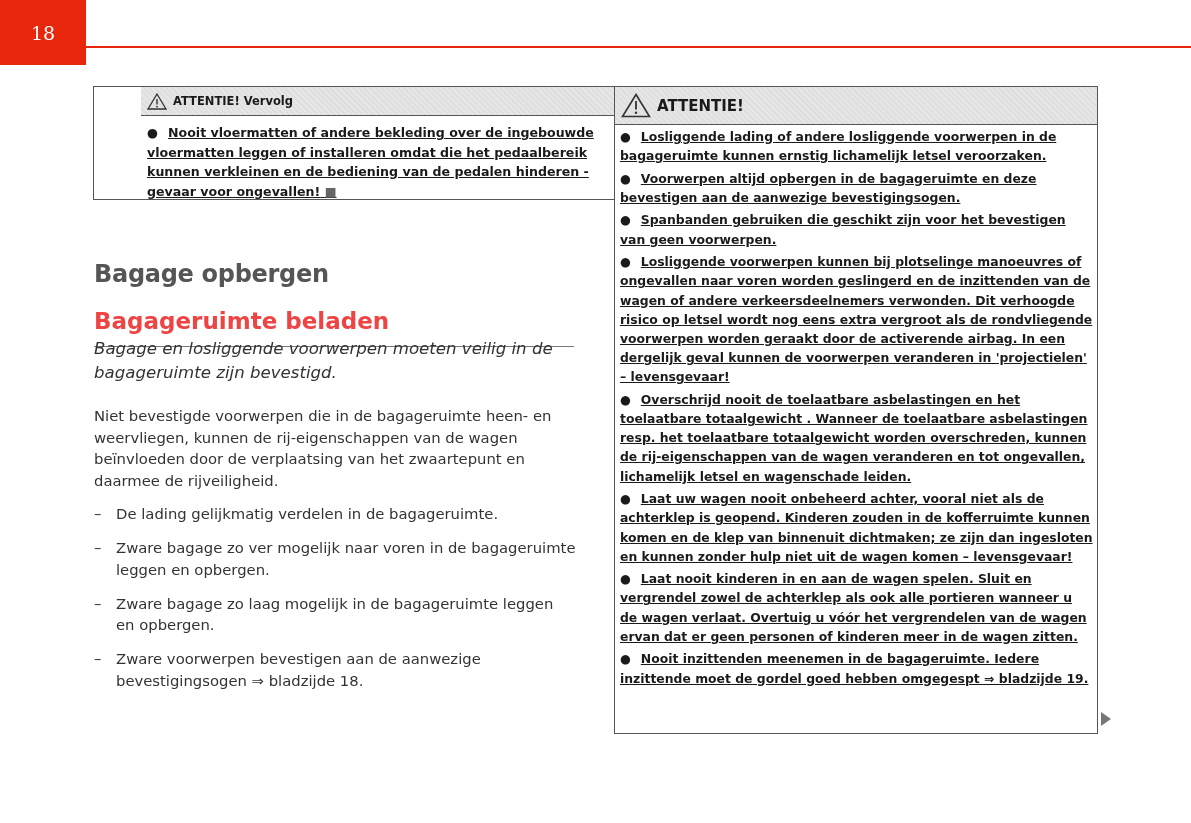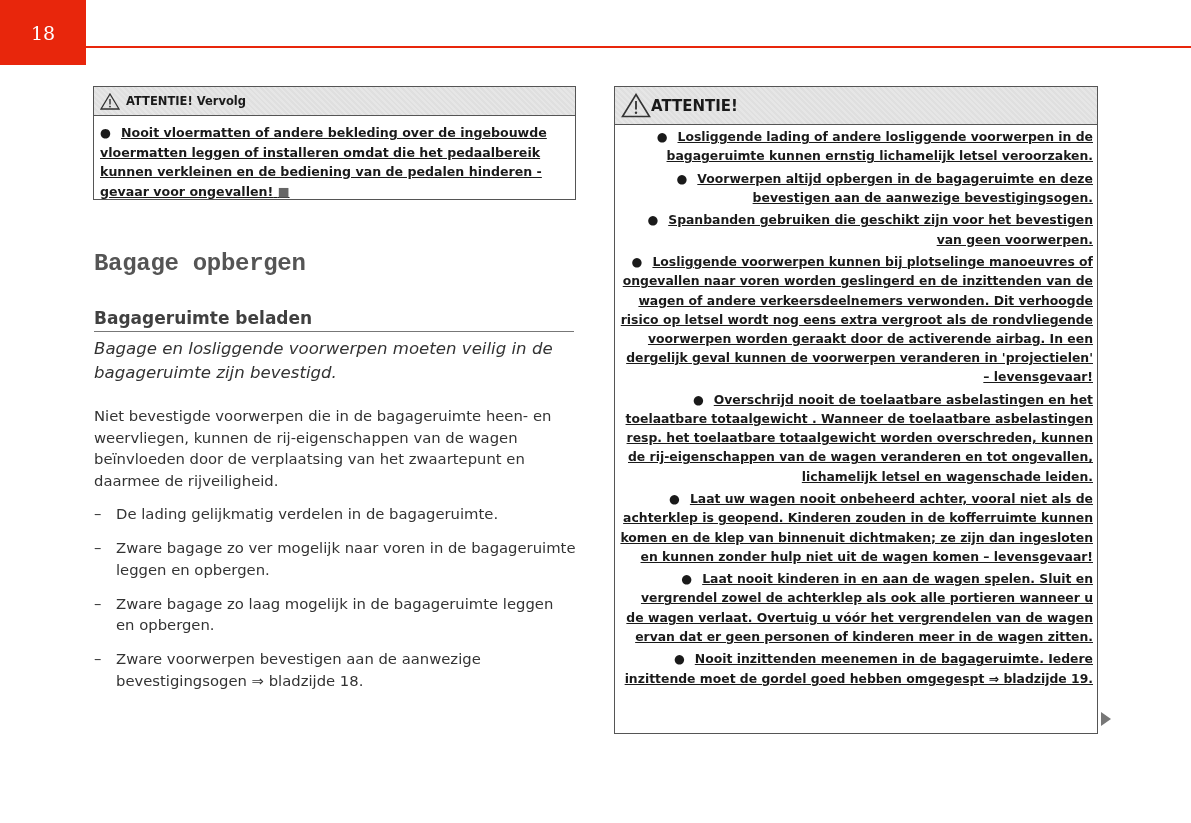--- a/index.html
+++ b/index.html
@@ -23,37 +23,36 @@
     background: #e6e6e6;
     background-image: repeating-linear-gradient(45deg, rgba(0,0,0,0.03) 0 2px, transparent 2px 4px);
     border-bottom: 1px solid #555;
     display: flex; align-items: center; font-weight: bold; color: #1a1a1a;
   }
   .warn-head svg { display: block; }
   .warn-body { color: #1a1a1a; font-weight: bold; }
   .warn-body p { margin: 0; text-decoration: underline; }
   .bullet { display: inline-block; margin-right: 10px; }
 
-  #box-left { left: 93px; top: 86px; width: 481px; height: 112px; }
+  #box-left { left: 93px; top: 86px; width: 481px; height: 112px; padding-left: 47px; }
   #box-left .warn-head { height: 28px; padding-left: 6px; font-size: 11.5px; gap: 6px; }
   #box-left .warn-body { padding: 7px 6px 0 6px; font-size: 12.6px; line-height: 19.5px; }
 
   #box-right { left: 614px; top: 86px; width: 482px; height: 646px; }
-  #box-right .warn-head { height: 37px; padding-left: 6px; font-size: 15px; }
+  #box-right .warn-head { height: 37px; padding-left: 6px; font-size: 15px; gap: 6px; }
   #box-right .warn-body { padding: 2px 4px 0 5px; font-size: 12.4px; line-height: 19.2px; }
-  #box-right .warn-body p { margin-bottom: 3.3px; text-align: right; }
+  #box-right .warn-body p { margin-bottom: 3.3px; }
 
   .h1 {
-    position: absolute; left: 94px; top: 250px; font-size: 24px; font-weight: bold; color: #555;
+    position: absolute; left: 94px; top: 260px; font-size: 24px; font-weight: bold; color: #555;
     letter-spacing: -0.3px;
-    font-family: Liberation Mono, monospace;
   }
   .h2 {
-    position: absolute; left: 94px; top: 308px; width: 480px; font-size: 17px; font-weight: bold; color: #404040;
-    border-bottom: 1px solid #777; padding-bottom: 3px;
+    position: absolute; left: 94px; top: 308px; width: 480px; font-size: 23px; font-weight: bold; color: #ef4444;
+    border-bottom: 1px solid #777; padding-bottom: 12px;
   }
   .lead {
     position: absolute; left: 94px; top: 337px; width: 482px; font-size: 16.6px; font-style: italic;
     line-height: 24px; color: #333;
   }
   .para {
     position: absolute; left: 94px; top: 405px; width: 482px; font-size: 14.8px; line-height: 21.5px; color: #333;
   }
   .list { position: absolute; left: 94px; top: 503px; width: 482px; margin: 0; padding: 0; list-style: none; }
   .list li {

